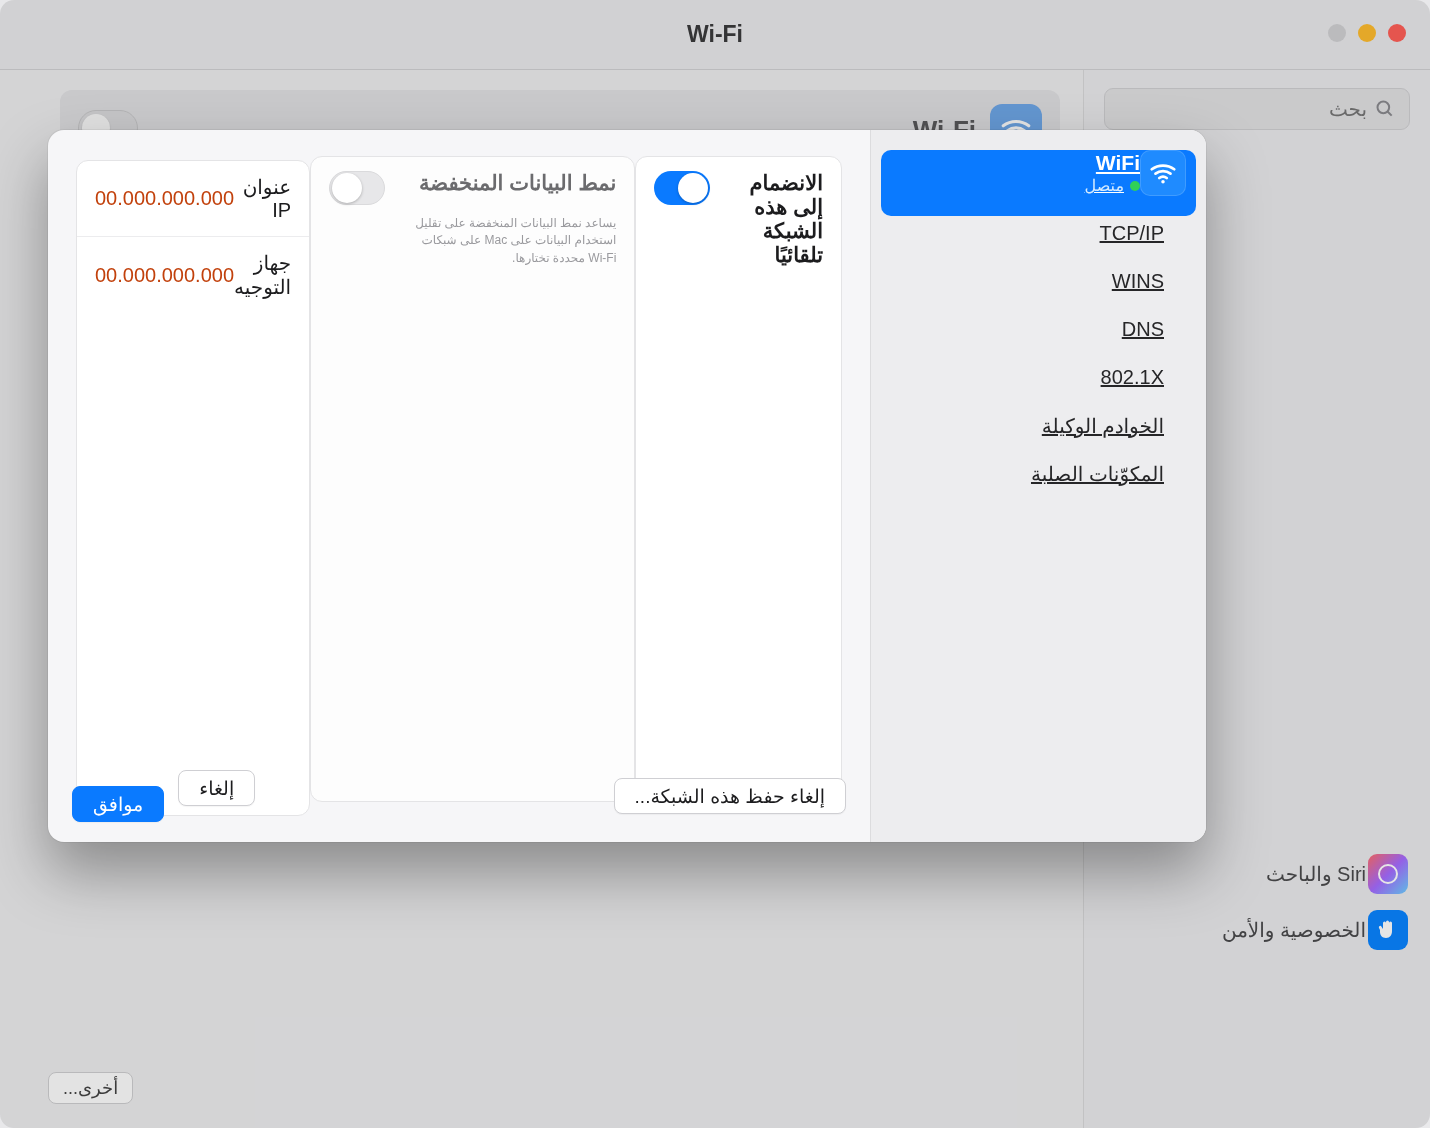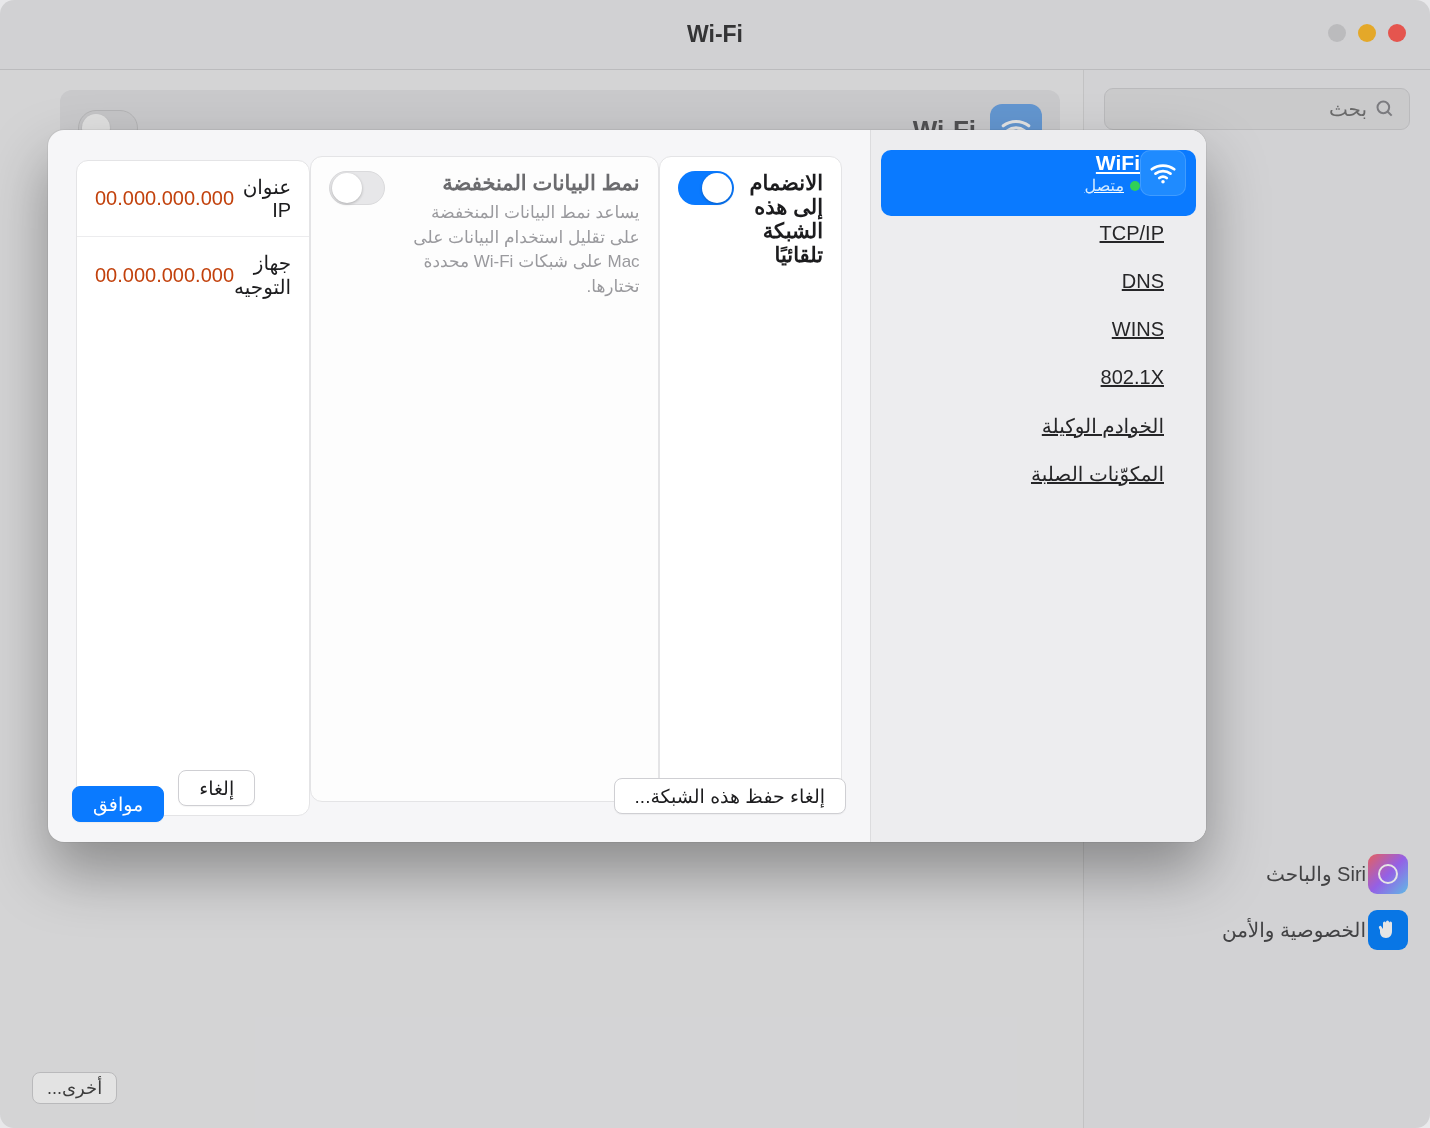--- a/index.html
+++ b/index.html
@@ -98,21 +98,21 @@
     width: 40px; height: 40px; border-radius: 9px;
     display:flex; align-items:center; justify-content:center;
     flex-shrink:0;
   }
   .bg-sidebar-item.siri .icn { background: linear-gradient(135deg,#ff6b6b,#a66bff,#6bd0ff); }
   .bg-sidebar-item.privacy .icn { background: #0a84ff; }
 
   .bg-btn-other {
     position: absolute;
     bottom: 24px;
-    left: 32px;
+    left: 48px;
     padding: 4px 14px;
     background: #fdfdfd;
     border: 1px solid #cfcfd1;
     border-radius: 8px;
     font-size: 18px;
     color: #444;
     direction: rtl;
   }
 
   .bg-wifi-card {
@@ -245,23 +245,23 @@
     justify-content: space-between;
     gap: 16px;
   }
   .setting-title {
     font-size: 21px;
     font-weight: 600;
     color: #1c1c1e;
   }
   .setting-card.disabled .setting-title { color: #6b6b6e; }
   .setting-desc {
-    font-size: 17px;
+    font-size: 12px;
     color: #808084;
-    margin-top: 6px;
+    margin-top: 20px;
     line-height: 1.45;
   }
   .setting-card.disabled .setting-desc { color: #9a9a9e; }
 
   .toggle {
     width: 56px; height: 34px; border-radius: 18px;
     position: relative; flex-shrink: 0;
   }
   .toggle.on { background: #0a7aff; }
   .toggle.disabled { background: #e7e7e9; border:1px solid #dadadc; }
@@ -402,24 +402,24 @@
           <span class="dot"></span>
           <span>متصل</span>
         </span>
       </span>
     </div>
 
     <div class="ms-item plain">
         <span>TCP/IP</span>
       </div>
     <div class="ms-item plain">
+        <span>WINS</span>
+      </div>
+    <div class="ms-item plain">
         <span>DNS</span>
-      </div>
-    <div class="ms-item plain">
-        <span>WINS</span>
       </div>
     <div class="ms-item plain">
         <span>802.1X</span>
       </div>
     <div class="ms-item plain">
         <span>الخوادم الوكيلة</span>
       </div>
     <div class="ms-item plain">
         <span>المكوّنات الصلبة</span>
       </div>

